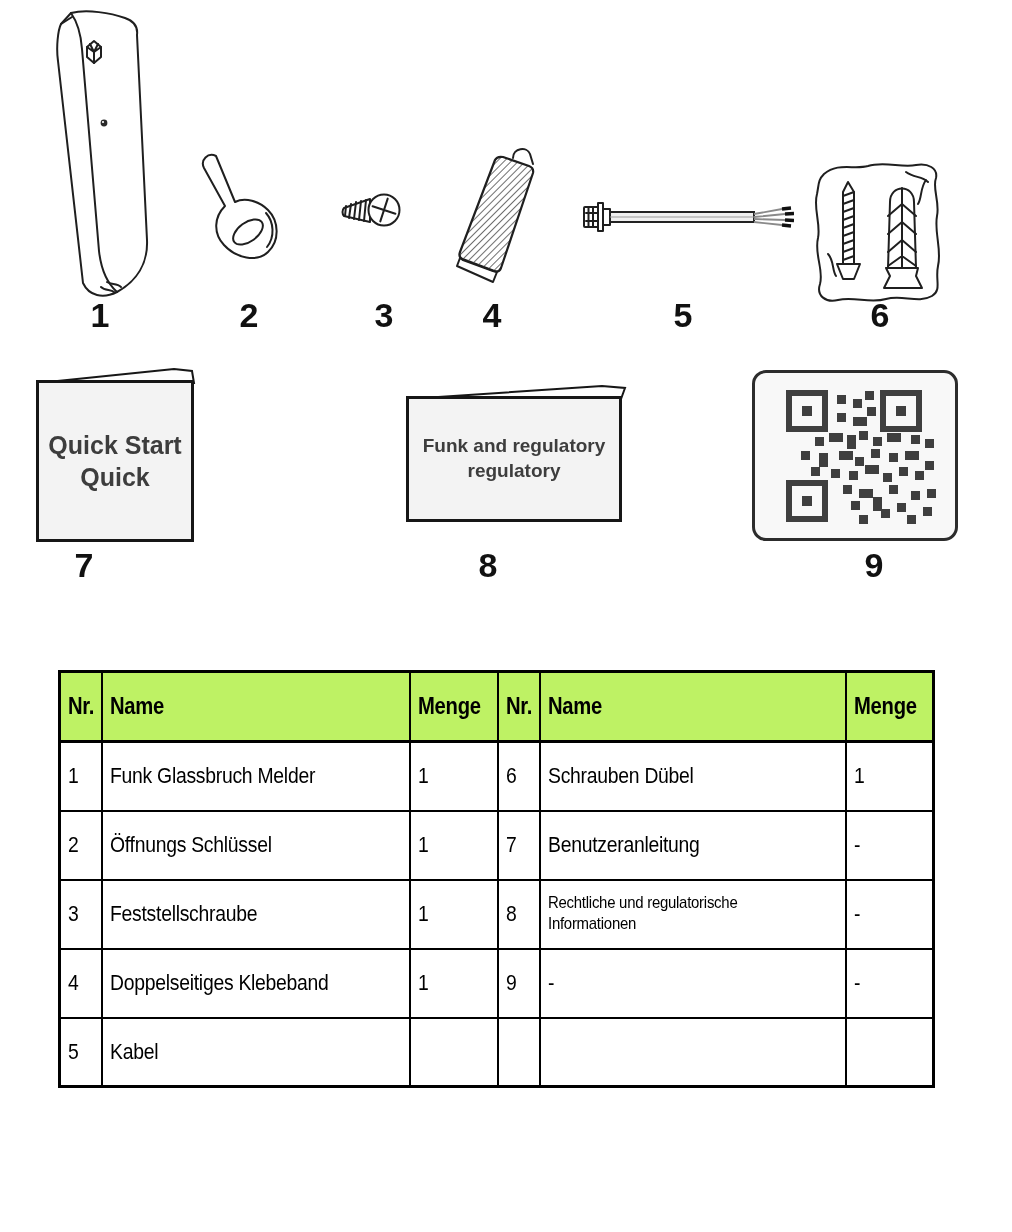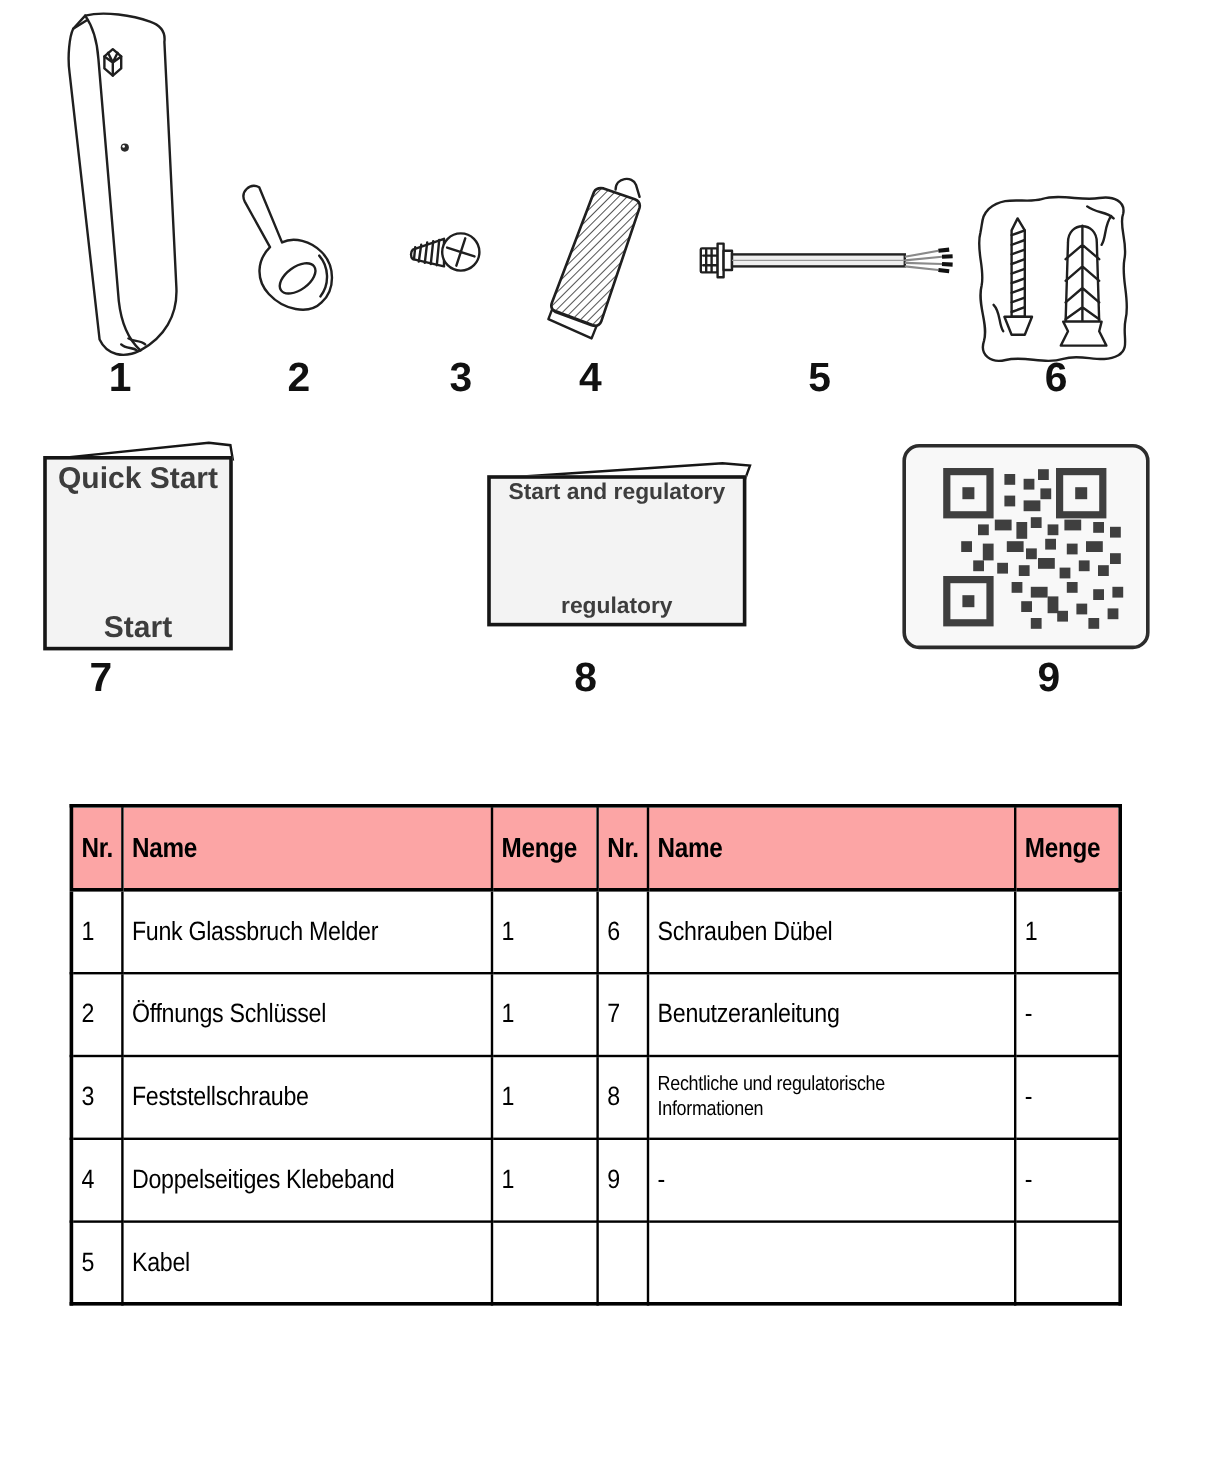--- a/index.html
+++ b/index.html
@@ -5,31 +5,31 @@
   html,body{margin:0;padding:0;background:#fff;}
   .page{position:relative;width:1012px;height:1232px;background:#ffffff;overflow:hidden;
         font-family:"Liberation Sans",sans-serif;color:#000;}
   .fig{position:absolute;}
   .item-number{position:absolute;width:44px;text-align:center;font-size:34px;font-weight:bold;
                color:#111;font-family:"Liberation Sans",sans-serif;}
   
   .booklet{position:absolute;}
   .booklet .fold{position:absolute;left:0;top:0;}
   .booklet .cover{position:absolute;left:0;border:3px solid #161616;background:#f3f3f3;
-                  display:flex;flex-direction:column;align-items:center;justify-content:space-between;
+                  display:flex;flex-direction:column;align-items:center;justify-content:center;
                   text-align:center;font-weight:bold;color:#3d3d3d;line-height:1.3;}
   
   .qr-card{position:absolute;left:752px;top:370px;width:200px;height:165px;background:#f8f8f8;
            border:3px solid #2c2c2c;border-radius:14px;}
   
   table.contents{position:absolute;left:58px;top:670px;border-collapse:collapse;table-layout:fixed;
                  width:874px;border:3px solid #000;}
   table.contents th,table.contents td{border:2px solid #000;overflow:hidden;vertical-align:middle;
                  padding:0 7px;white-space:normal;}
-  table.contents thead tr{height:70px;background:#fca5a5;}
+  table.contents thead tr{height:70px;background:#bef264;}
   table.contents tbody tr{height:69px;background:#fff;}
   table.contents th{text-align:left;font-size:23px;font-weight:bold;}
   table.contents td{font-size:22px;font-weight:normal;}
   .cond{display:inline-block;transform:scaleX(0.88);transform-origin:0 50%;letter-spacing:-0.3px;
         white-space:nowrap;}
   .cond.wrap{white-space:normal;}
   td.small-text .cond{font-size:17px;line-height:1.2;}
   th.half-div,td.half-div{border-left:3px solid #000;}
   table.contents thead th{border-bottom:3px solid #000;}
   svg .ln{fill:none;stroke:#1f1f1f;stroke-width:2;stroke-linecap:round;stroke-linejoin:round;}
@@ -117,30 +117,30 @@
   <div class="item-number" style="left:470px;top:296px;">4</div>
   <div class="item-number" style="left:661px;top:296px;">5</div>
   <div class="item-number" style="left:858px;top:296px;">6</div>
 
   <div class="booklet" style="left:36px;top:366px;width:162px;height:178px;">
     <svg class="fold" width="162" height="18" viewBox="0 0 162 18">
       <polygon points="2,17 138,3 156,5 158,17" fill="#fdfdfd" stroke="#161616" stroke-width="2"></polygon>
     </svg>
     <div class="cover" style="top:14px;width:152px;height:156px;font-size:25px;">
       <span>Quick Start</span>
-      <span>Start</span>
+      <span>Quick</span>
     </div>
   </div>
 
   <div class="booklet" style="left:406px;top:384px;width:226px;height:140px;">
     <svg class="fold" width="226" height="16" viewBox="0 0 226 16">
       <polygon points="2,15 196,2 219,4 215,15" fill="#fdfdfd" stroke="#161616" stroke-width="2"></polygon>
     </svg>
     <div class="cover" style="top:12px;width:210px;height:120px;font-size:19px;">
-      <span>Start and regulatory</span>
+      <span>Funk and regulatory</span>
       <span>regulatory</span>
     </div>
   </div>
 
   <div class="qr-card">
     <svg width="200" height="165" viewBox="0 0 200 165">
       <g fill="#3f3f3f">
         <rect x="34" y="20" width="36" height="36" fill="none" stroke="#3f3f3f" stroke-width="6"></rect>
         <rect x="47" y="33" width="10" height="10"></rect>
         <rect x="128" y="20" width="36" height="36" fill="none" stroke="#3f3f3f" stroke-width="6"></rect>

